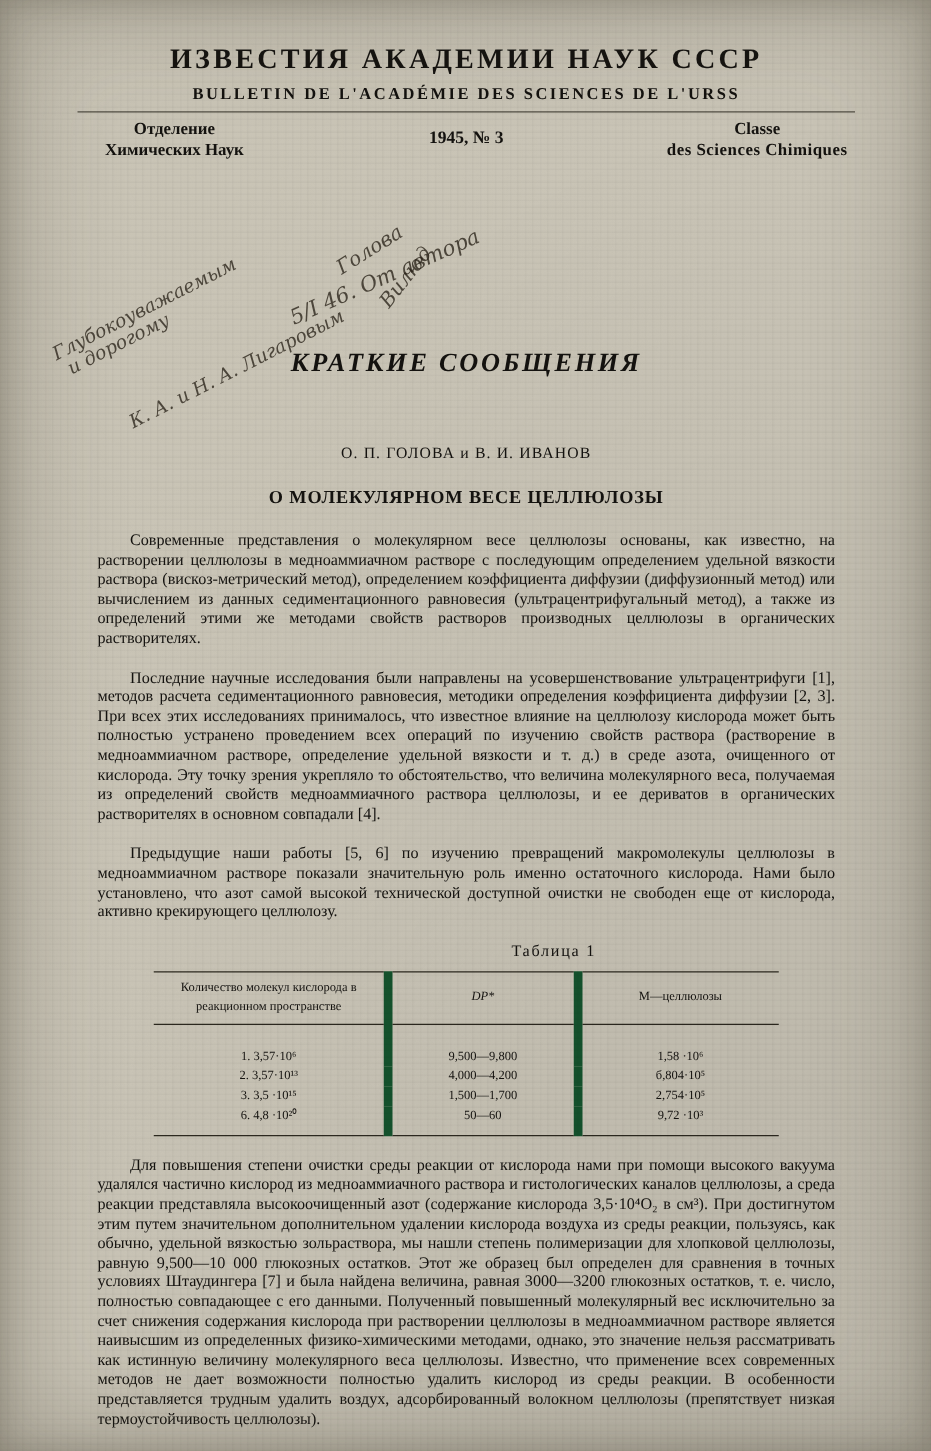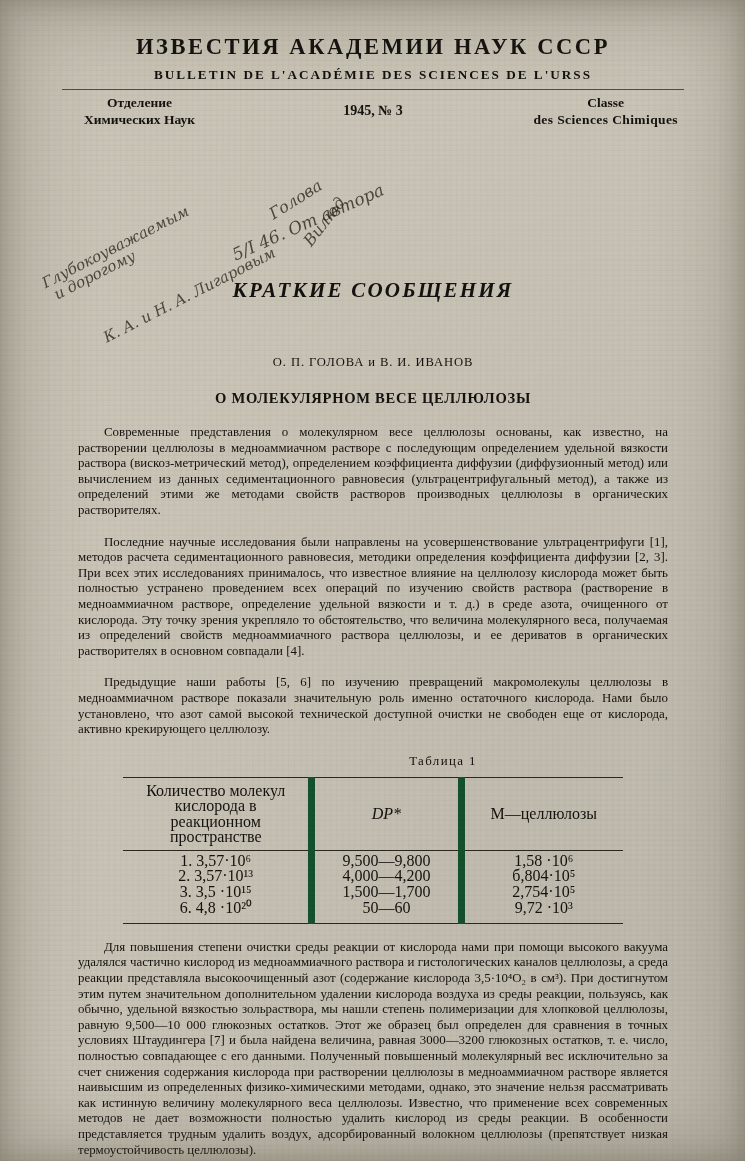--- a/index.html
+++ b/index.html
@@ -162,39 +162,39 @@
     margin-top: 16px;
     text-align: center;
     font-size: 12.9px;
     letter-spacing: 1.4px;
     padding-left: 140px;
   }
   table.data {
     margin: 8px auto 0 auto;
     border-collapse: collapse;
     width: 500px;
-    font-size: 16px;
+    font-size: 10px;
   }
   table.data th, table.data td {
     border-left: 7px solid #14532d;
     border-right: 1px solid #2c281f;
     padding: 0 8px;
   }
   table.data thead th {
     border-top: 1px solid #2c281f;
     border-bottom: 1px solid #2c281f;
     font-weight: normal;
     text-align: center;
     line-height: 15.5px;
     padding-top: 5px;
     padding-bottom: 5px;
   }
   table.data th:first-child, table.data td:first-child { border-left: none; }
   table.data th:last-child, table.data td:last-child { border-right: none; }
-  table.data tbody tr:first-child td { padding-top: 2px; }
+  table.data tbody tr:first-child td { padding-top: 18px; }
   table.data tbody td {
     text-align: center;
     line-height: 15.8px;
   }
   table.data tbody tr:last-child td { padding-bottom: 7px; }
   table.data tfoot td {
     border-top: 1px solid #2c281f;
     height: 0;
     padding: 0;
   }

